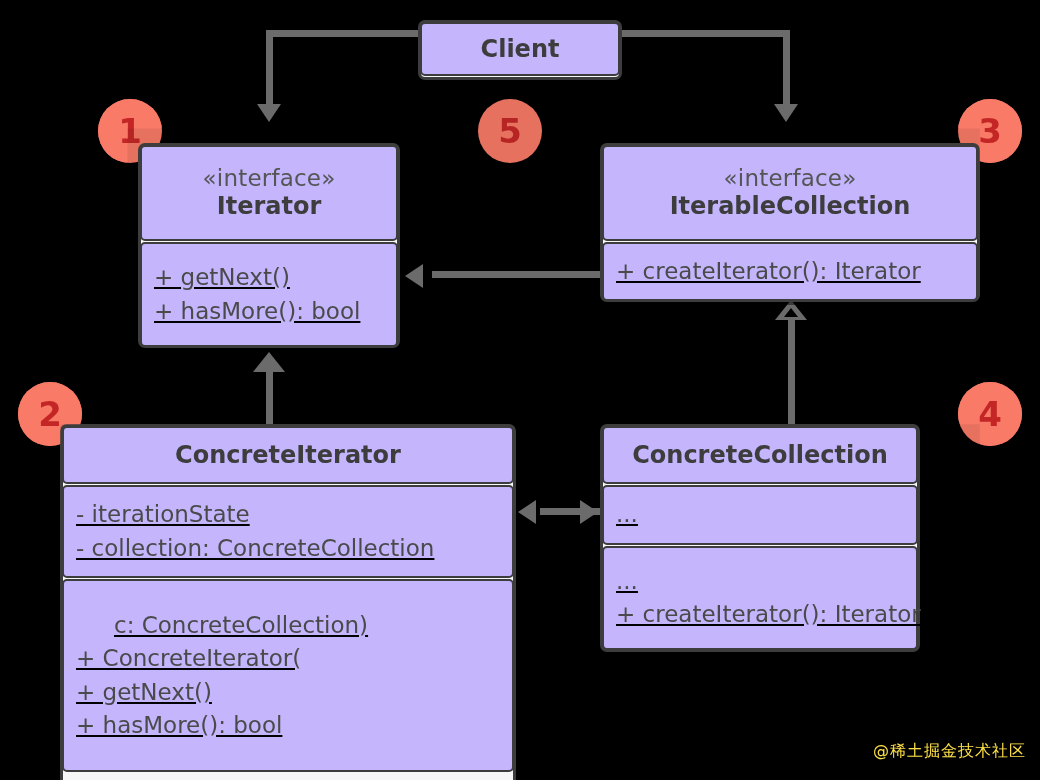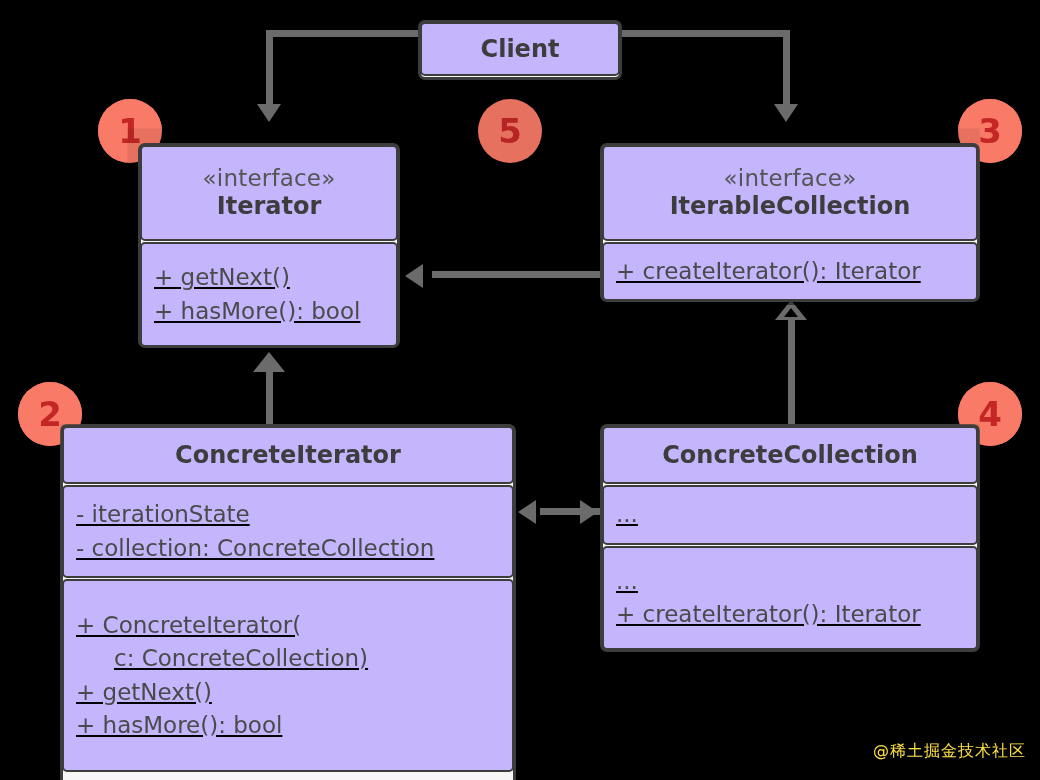--- a/index.html
+++ b/index.html
@@ -122,28 +122,28 @@
 
   <div class="uml-box" style="left:60px;top:424px;width:456px;height:394px;z-index:10;">
     <div class="compartment cmp-title" style="height:58px;">
       <div class="cname">ConcreteIterator</div>
     </div>
     <div class="compartment cmp-list" style="height:93px;">
       <div class="member">- iterationState</div>
       <div class="member">- collection: ConcreteCollection</div>
     </div>
     <div class="compartment cmp-list" style="height:193px;">
+      <div class="member indent">c: ConcreteCollection)</div>
       <div class="member">+ ConcreteIterator(</div>
-      <div class="member indent">c: ConcreteCollection)</div>
       <div class="member">+ getNext()</div>
       <div class="member">+ hasMore(): bool</div>
     </div>
   </div>
 
-  <div class="uml-box" style="left:600px;top:424px;width:380px;height:228px;z-index:10;">
+  <div class="uml-box" style="left:600px;top:424px;width:320px;height:228px;z-index:10;">
     <div class="compartment cmp-title" style="height:58px;">
       <div class="cname">ConcreteCollection</div>
     </div>
     <div class="compartment cmp-list" style="height:60px;">
       <div class="member">...</div>
     </div>
     <div class="compartment cmp-list" style="height:104px;">
       <div class="member">...</div>
       <div class="member">+ createIterator(): Iterator</div>
     </div>

